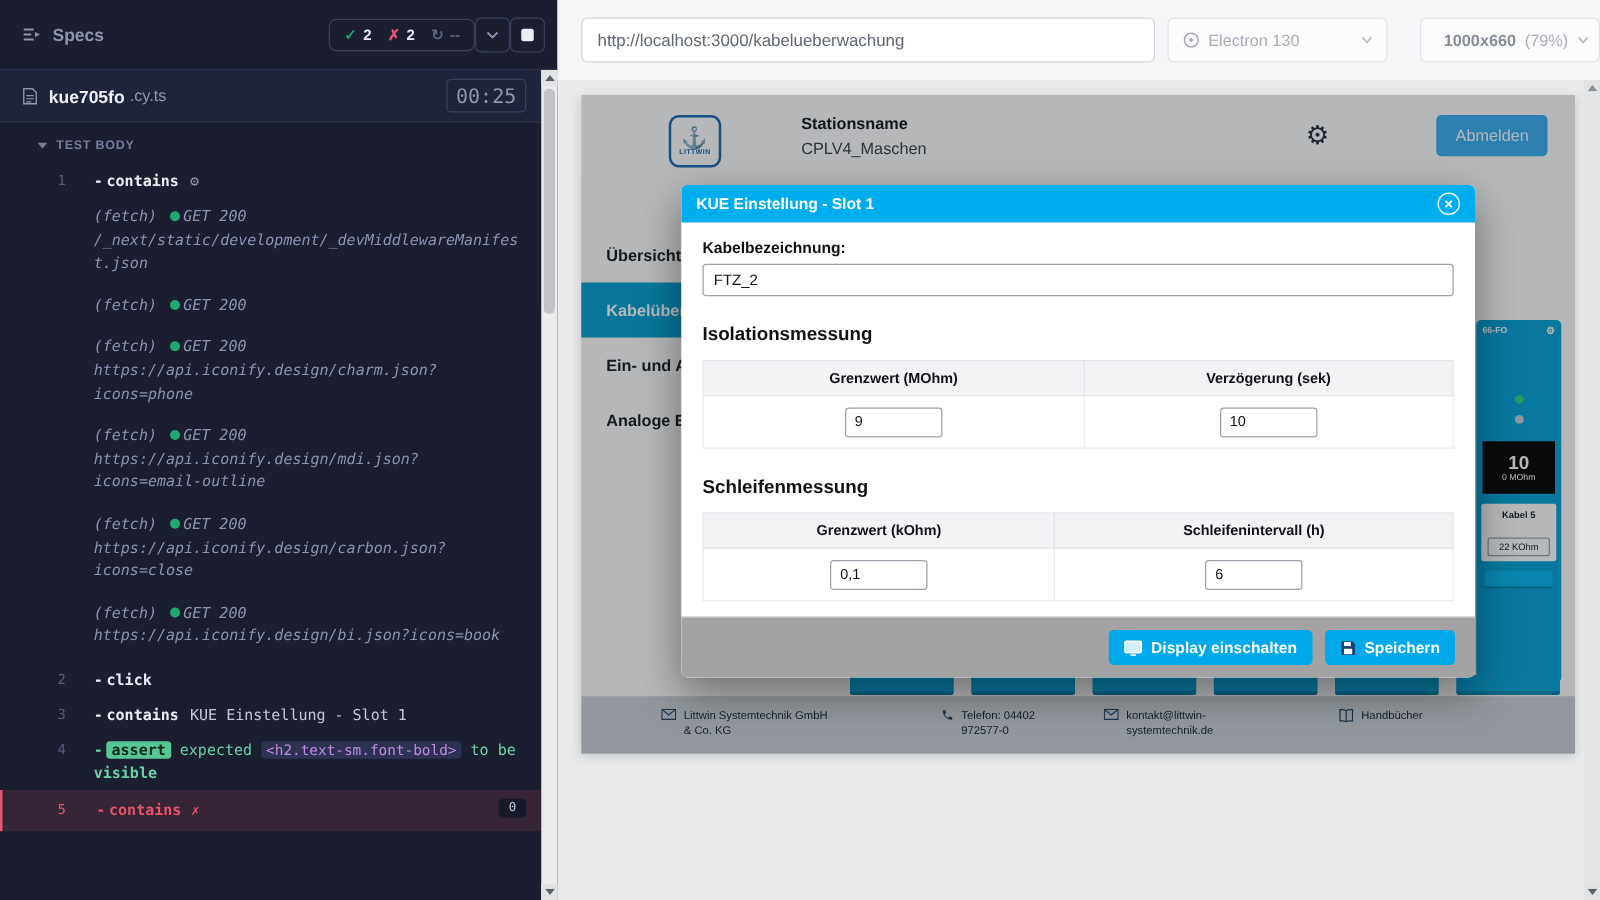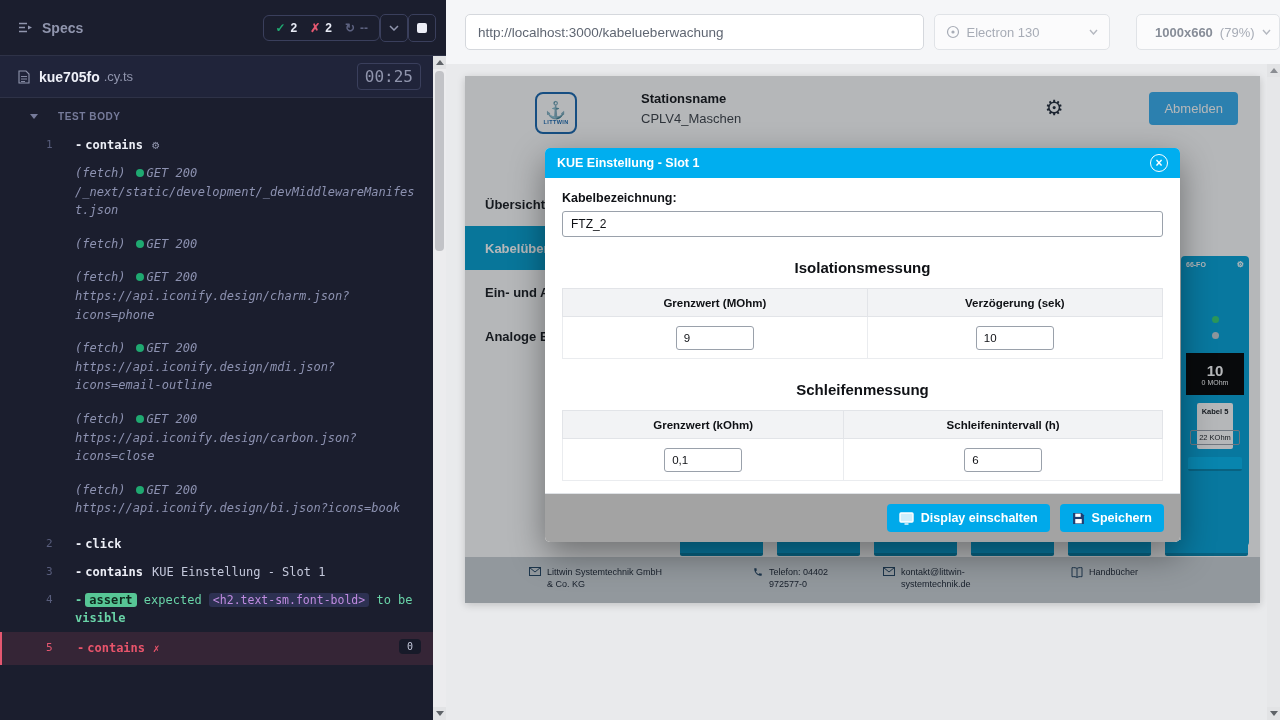--- a/index.html
+++ b/index.html
@@ -17,21 +17,21 @@
   .st.pend{color:#5d6280;font-weight:600}
   .sqbtn{width:28px;height:28px;border:1px solid #3a3f5c;border-radius:5px;background:transparent;display:flex;align-items:center;justify-content:center;color:#9095ad;cursor:pointer}
   .stop-sq{width:10px;height:10px;background:#eceef6;border-radius:2px}
   .cy-main{flex:1;display:flex;min-height:0}
   .cy-content{width:433px;overflow:hidden}
   .spec-row{height:42px;display:flex;align-items:center;gap:9px;padding:0 12px 0 18px;background:#20243a;border-bottom:1px solid #2e3247;cursor:pointer}
   .spec-icon{color:#9095ad;display:flex}
   .spec-name{color:#eef0f8;font-weight:700;font-size:14px}
   .spec-ext{color:#9095ad;font-size:13px;margin-left:-5px}
   .spec-timer{margin-left:auto;border:1px solid #3a3f5c;border-radius:4px;color:#9095ad;font-size:16px;padding:3px 7px;font-family:"DejaVu Sans Mono",monospace}
-  .tb-row{display:flex;align-items:center;gap:20px;padding:13px 0 9px 30px;color:#767b9a;font-size:10px;font-weight:700;letter-spacing:.6px;cursor:pointer}
+  .tb-row{display:flex;align-items:center;gap:7px;padding:13px 0 9px 30px;color:#767b9a;font-size:10px;font-weight:700;letter-spacing:.6px;cursor:pointer}
   .log{font-family:"DejaVu Sans Mono",monospace;font-size:12px;color:#c4c8db}
   .cmd{display:flex;padding:5px 0;position:relative;cursor:pointer}
   .gut{flex:0 0 75px;padding-left:46px;color:#585d7c;font-size:11px;padding-top:2px}
   .cbody{flex:1;padding-right:14px;line-height:1.5}
   .cbody::before{content:"-";margin-right:3px;color:#eceef6;font-weight:700}
   .method{color:#eceef6;font-weight:700}
   .arg{color:#c4c8db;margin-left:9px}
   .gear-sm{color:#9095ad;margin-left:9px;font-size:12px}
   .fetch{padding:3px 14px 3px 75px;margin:2px 0 9px;font-style:italic;color:#8d92b1;line-height:1.55}
   .furl{overflow-wrap:break-word;word-break:break-word}
@@ -77,40 +77,40 @@
   .nav-item.active{background:#00a0d2;color:#fff}
   .side-card{position:absolute;left:716px;top:180px;width:68px;height:290px;background:#00a3d9;border-radius:4px;display:flex;flex-direction:column;align-items:center;overflow:hidden;z-index:1}
   .sc-head{width:100%;height:16px;display:flex;align-items:center;justify-content:space-between;padding:0 5px;color:#fff;font-size:7px;font-weight:700}
   .sc-gear{font-size:8px;color:#fff}
   .sc-dot{width:7px;height:7px;border-radius:50%}
   .sc-dot.green{background:#35d073;margin-top:44px}
   .sc-dot.gray{background:#c6ced4;margin-top:9px}
   .sc-lcd{margin-top:14px;width:58px;height:42px;background:#000;color:#fff;display:flex;flex-direction:column;align-items:center;justify-content:center;gap:1px}
   .sc-lcd .v{font-size:15px;font-weight:700;line-height:1}
   .sc-lcd .u{font-size:7px}
-  .sc-white{margin-top:8px;width:36px;background:#fff;border-radius:2px;padding:4px 3px;display:flex;flex-direction:column;align-items:center}
+  .sc-white{margin-top:8px;width:60px;background:#fff;border-radius:2px;padding:4px 3px;display:flex;flex-direction:column;align-items:center}
   .sc-cable{font-size:7.5px;color:#14181d;font-weight:700}
   .sc-box{margin-top:14px;width:50px;height:15px;border:1px solid #9aa1ab;border-radius:2px;display:flex;align-items:center;justify-content:center;font-size:7.5px;color:#14181d}
   .sc-btn{margin-top:8px;width:54px;height:14px;background:#00b5ef;border-radius:2px;border-bottom:2px solid #0082ad}
   .btn-strip{position:absolute;left:215px;right:12px;top:464px;height:16px;display:flex;gap:14px;z-index:1}
   .strip-btn{flex:1;background:#00a3d9;border-radius:2px;border-bottom:3px solid #0082ad;cursor:pointer}
   .app-footer{position:absolute;left:0;right:0;bottom:0;height:46px;background:#ccd1d6;display:flex;align-items:flex-start;padding:9px 10px 0 64px;font-size:9px;color:#16202e;z-index:1}
   .f-item{display:flex;gap:6px;line-height:1.35}
   .f-icon{color:#20415f;display:flex;padding-top:1px}
   .f1{width:140px}.f2{width:104px;margin-left:84px}.f3{width:110px;margin-left:26px}.f4{margin-left:78px}
   .overlay{position:absolute;inset:0;background:rgba(25,30,38,.32);z-index:5}
 
   
   .modal{position:absolute;left:80px;top:72px;width:635px;z-index:10;background:#fff;border-radius:5px;box-shadow:0 12px 34px rgba(0,0,0,.4);overflow:hidden}
   .m-title{height:30px;background:#00aeef;color:#fff;font-size:12.5px;font-weight:700;display:flex;align-items:center;padding:0 12px}
   .m-close{margin-left:auto;width:18px;height:18px;border:1.5px solid #fff;border-radius:50%;color:#fff;display:flex;align-items:center;justify-content:center;font-size:12px;line-height:1;background:transparent;cursor:pointer}
   .m-body{padding:13px 17px 0}
   .m-label{font-size:12.5px;font-weight:700;color:#0f1115;margin-bottom:6px}
   .m-input{width:100%;height:26px;border:1px solid #9aa1ab;border-radius:3px;padding:0 8px;font-size:12px;color:#0f1115}
-  .m-section{font-size:15px;font-weight:700;text-align:center;margin:22px 0 12px;color:#0f1115}
+  .m-section{font-size:15px;font-weight:700;margin:22px 0 12px;color:#0f1115}
   .m-table{width:100%;border-collapse:collapse;font-size:11.5px;color:#0f1115}
   .m-table th{background:#f2f3f5;border:1px solid #e2e4e8;font-weight:700;height:28px}
   .m-table td{border:1px solid #eaecef;height:42px;text-align:center}
   .cell-input{width:78px;height:24px;border:1px solid #9aa1ab;border-radius:3px;padding:0 7px;font-size:11.5px;color:#0f1115}
   .m-footer{margin-top:12px;background:#a3a3a3;border-top:1px solid #dfe2e6;padding:10px 16px;display:flex;justify-content:flex-end;gap:10px}
   .m-btn{display:flex;align-items:center;gap:7px;background:#00a9ea;color:#fff;font-size:12.5px;font-weight:700;border:none;border-radius:4px;padding:7px 12px;cursor:pointer}
 
   
   .page-sb{position:absolute;right:0;top:64px;width:13px;height:656px;background:#e6e7e9;display:flex;flex-direction:column;align-items:center;justify-content:space-between}
 </style>

